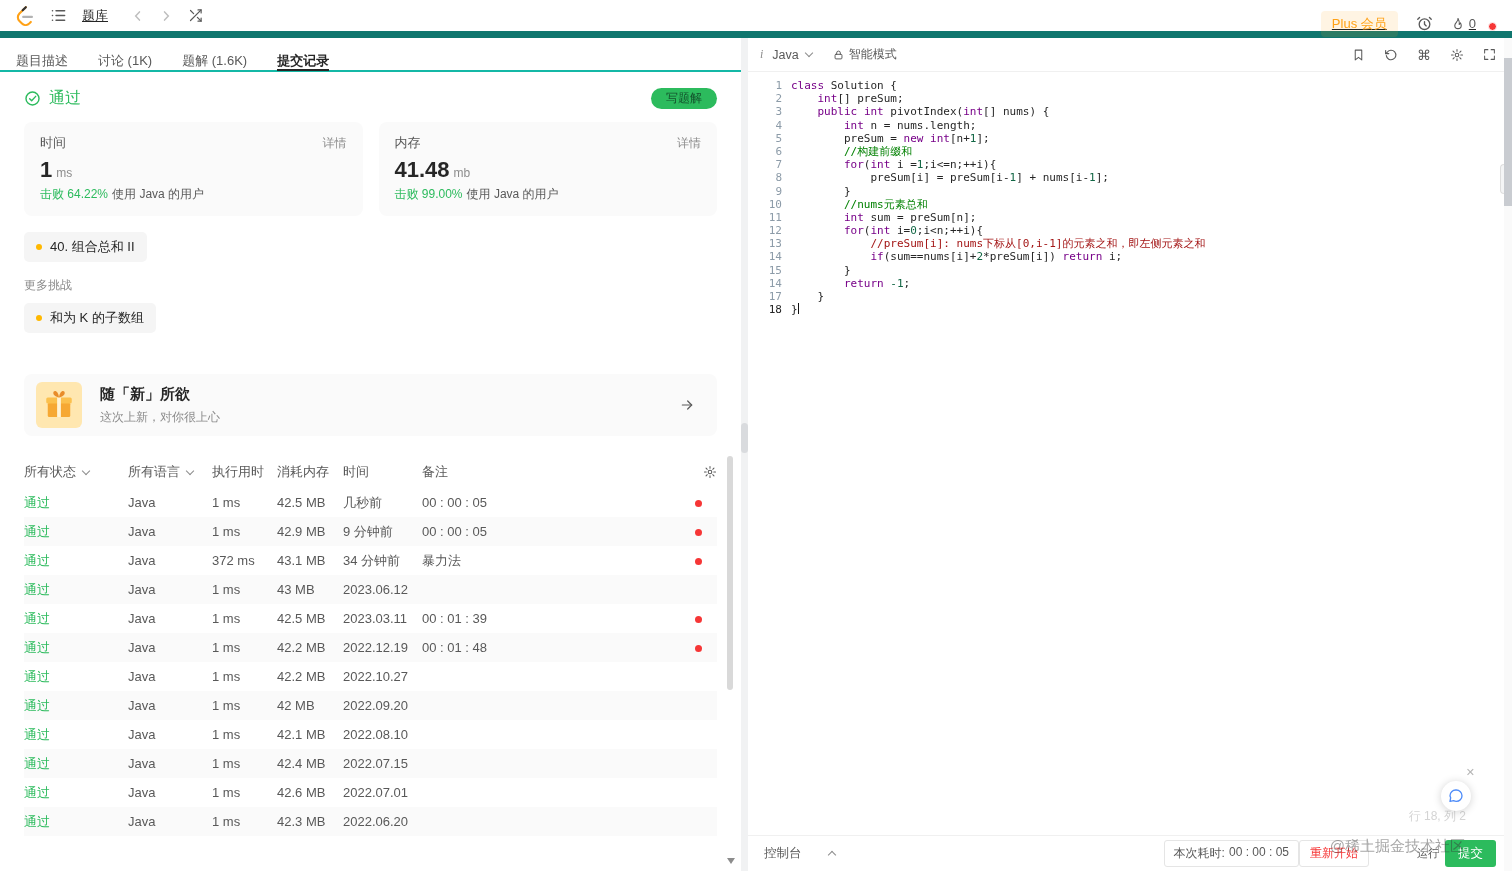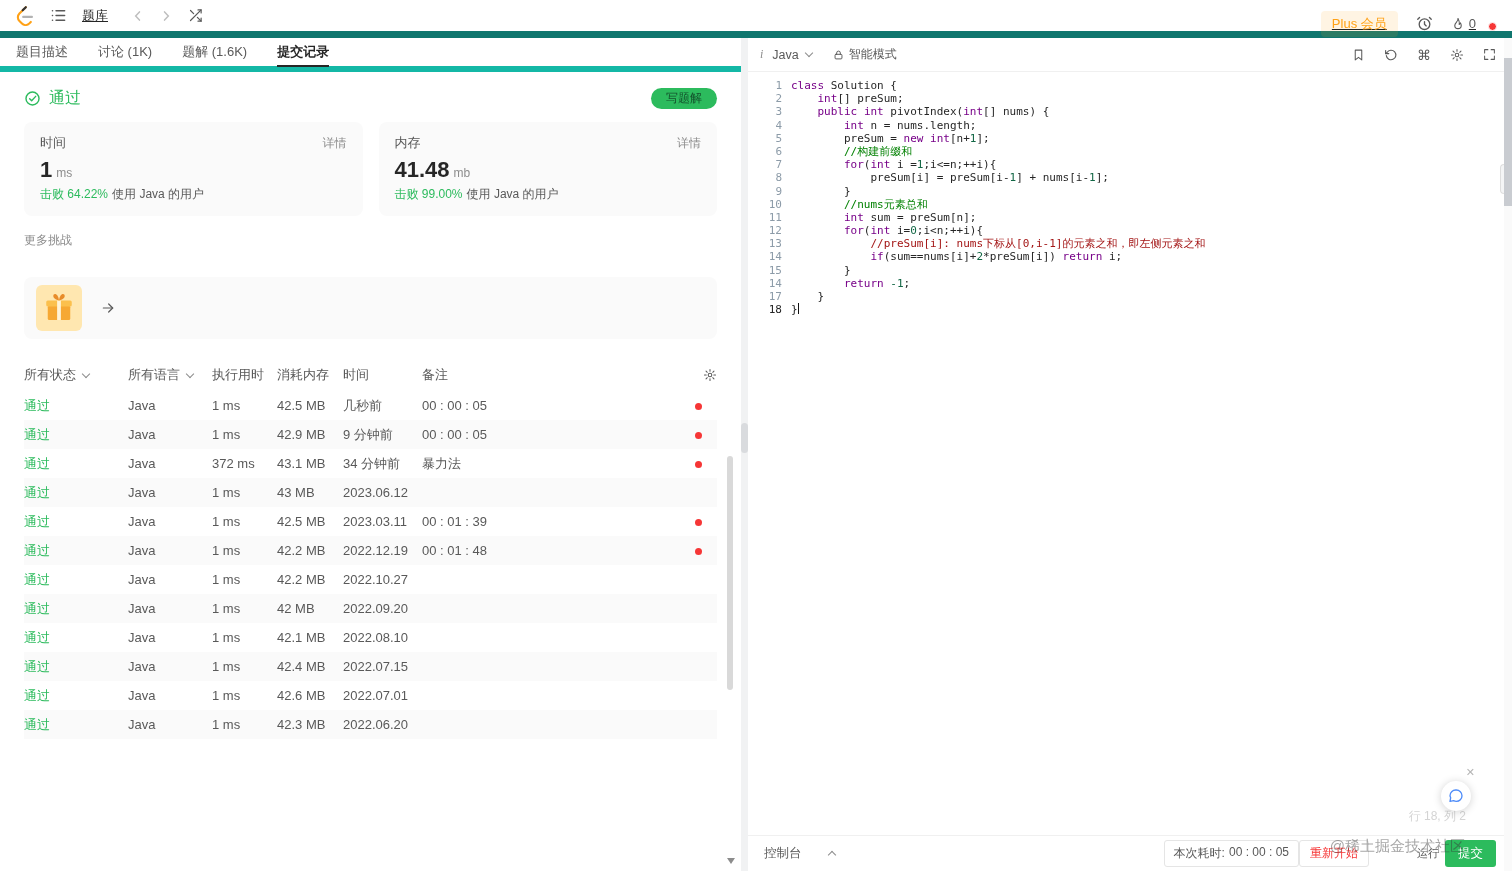--- a/index.html
+++ b/index.html
@@ -28,21 +28,21 @@
   .flame { display:flex; align-items:center; gap:4px; color:#595959; font-size:13px; cursor:pointer; }
   .avatar-wrap { position:relative; cursor:pointer; }
   .avatar { width:24px; height:24px; border-radius:50%; background:linear-gradient(135deg,#7e8ea1 0%,#323d4d 70%); }
   .avatar-dot { position:absolute; top:-2px; right:-3px; width:9px; height:9px; background:var(--red); border:1.5px solid #fff; border-radius:50%; }
 
   
   .main { flex:1; display:flex; min-height:0; position:relative; }
 
   
   .left-panel { width:741px; min-width:741px; display:flex; flex-direction:column; position:relative; overflow:hidden; }
-  .tabs { height:34px; flex:0 0 auto; display:flex; gap:30px; padding:0 16px; border-bottom:6px solid #14b8a6; }
+  .tabs { height:34px; flex:0 0 auto; display:flex; gap:30px; padding:0 16px; border-bottom:2px solid #14b8a6;align-items:flex-end; }
   .tab { display:flex; align-items:center; font-size:13px; color:#595959; cursor:pointer; position:relative; white-space:nowrap; }
   .tab.active { color:#262626; font-weight:700; }
   .tab.active::after { content:""; position:absolute; left:0; right:0; bottom:-1px; height:2px; background:#262626; }
 
   .left-scroll { flex:1; padding:16px 24px 0 24px; overflow:hidden; }
 
   .result-row { display:flex; justify-content:space-between; align-items:center; margin-bottom:13px; }
   .result-status { display:flex; gap:8px; align-items:center; color:var(--green); font-size:16px; font-weight:500; }
   .write-btn { background:var(--green); color:#14532d; font-size:12px; padding:2px 15px; border-radius:14px; border:none; cursor:pointer; }
 
@@ -250,32 +250,48 @@
             </div>
             <div class="stat-value">
               <span class="num">41.48</span><span class="unit">mb</span>
             </div>
             <div class="stat-beats">
               <span class="pct">击败 99.00%</span><span>使用 Java 的用户</span>
             </div>
           </div>
         </div>
 
+        <div>
+          <span class="chip">
+            <span class="dot"></span>
+            <span>40. 组合总和 II</span>
+          </span>
+        </div>
 
         <div class="section-label">更多挑战</div>
+        <div>
+          <span class="chip">
+            <span class="dot"></span>
+            <span>和为 K 的子数组</span>
+          </span>
+        </div>
 
         <div class="banner">
           <span class="banner-art">
             <svg width="36" height="36" viewBox="0 0 48 48">
               <rect x="9" y="21" width="30" height="19" rx="2" fill="#f6a833"></rect>
               <rect x="7" y="14" width="34" height="8" rx="2" fill="#fbc04d"></rect>
               <rect x="21.5" y="14" width="5" height="26" fill="#fff3d6"></rect>
               <path d="M24 14c-6-1-9-5-7-8 2-2 6 0 7 8z" fill="#e88c2a"></path>
               <path d="M24 14c6-1 9-5 7-8-2-2-6 0-7 8z" fill="#e88c2a"></path>
             </svg>
+          </span>
+          <span class="banner-text">
+            <div class="banner-title">随「新」所欲</div>
+            <div class="banner-sub">这次上新，对你很上心</div>
           </span>
           <span class="banner-arrow">
             <svg width="16" height="16" viewBox="0 0 24 24" fill="none" stroke="#595959" stroke-width="1.8" stroke-linecap="round" stroke-linejoin="round">
                 <path d="M5 12h14"></path>
                 <path d="m13 6 6 6-6 6"></path>
               </svg>
           </span>
         </div>
 
         <div class="sub-table">

